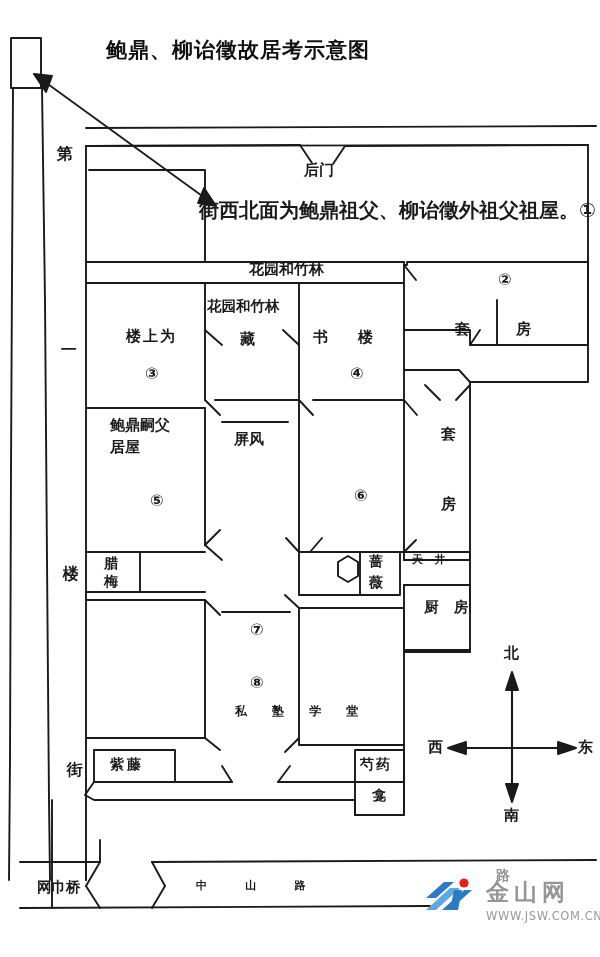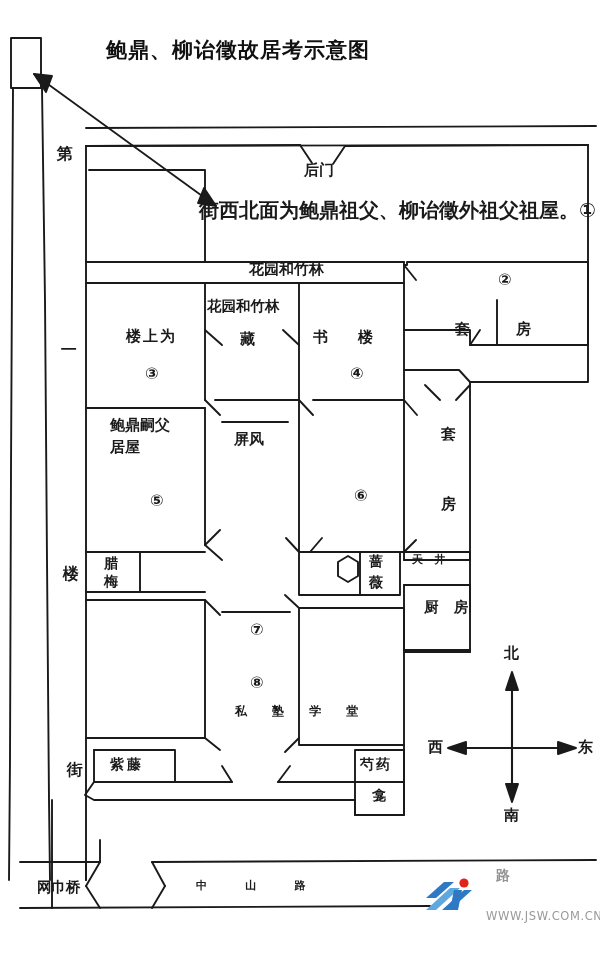--- a/index.html
+++ b/index.html
@@ -279,16 +279,17 @@
     <svg width="60" height="44" viewBox="0 0 60 44" xmlns="http://www.w3.org/2000/svg">
       <g>
         <path d="M2,22 L20,6 L30,6 L12,22 Z" fill="#2f79c4"></path>
         <path d="M2,34 L26,12 L36,12 L12,34 Z" fill="#5ea8dd"></path>
         <path d="M18,34 L40,14 L48,14 L26,34 Z" fill="#2f79c4"></path>
         <path d="M30,14 L38,14 L34,34 L26,34 Z" fill="#2f79c4"></path>
         <circle cx="40" cy="7" r="4.6" fill="#e2231a"></circle>
       </g>
     </svg>
     <div class="wm-over">路</div>
+    <div class="wm-text">金山网</div>
     <div class="wm-url">WWW.JSW.COM.CN</div>
   </div>
 
 </div>
 
 </body></html>

